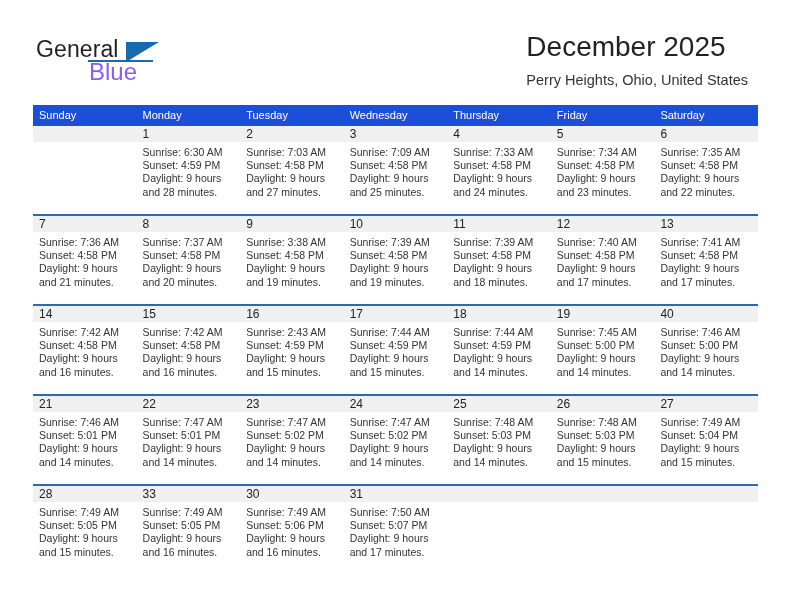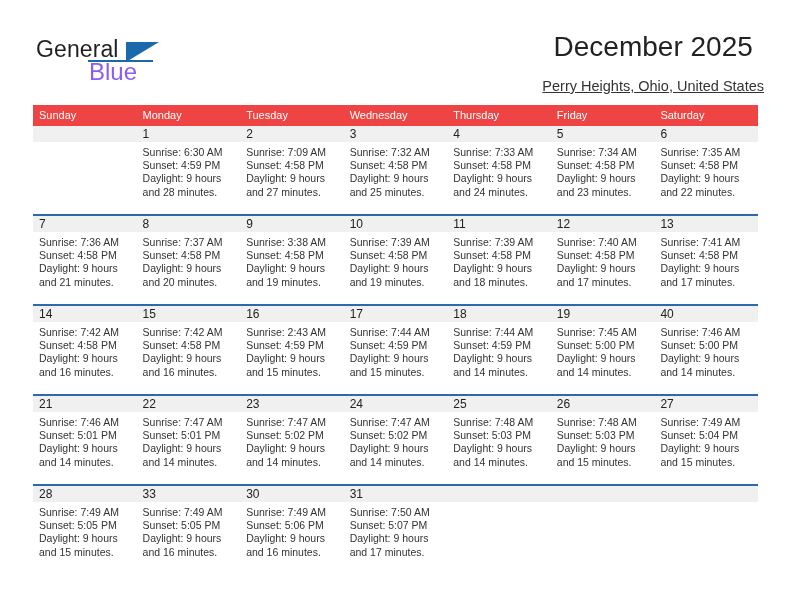--- a/index.html
+++ b/index.html
@@ -62,53 +62,52 @@
     position: absolute;
     left: 52px;
     top: 24px;
     width: 65px;
     height: 2px;
     background: #1a69ad;
   }
 
   .title-block {
     position: absolute;
-    right: 28px;
+    right: 44px;
     top: 30px;
-    text-align: center;
+    text-align: left;
   }
   .cal-title {
     font-size: 28px;
     font-weight: normal;
     color: #222222;
     line-height: 34px;
     white-space: nowrap;
   }
   .cal-subtitle {
-    margin-top: 13px;
+    margin-top: 7px;
     font-size: 14.5px;
     color: #333333;
     line-height: 18px;
     white-space: nowrap;
-    text-decoration: underline;
   }
 
   
   .calendar {
     position: absolute;
     left: 33px;
     top: 105px;
     width: 725px;
     border-collapse: collapse;
     table-layout: fixed;
   }
   .calendar col { width: 103.57px; }
 
   .calendar thead th {
-    background: #ef4444;
+    background: #1d4ed8;
     color: #ffffff;
     font-size: 11px;
     font-weight: normal;
     text-align: left;
     padding: 5px 0 5px 6px;
     height: 9px;
     line-height: 11px;
   }
 
   .week-row > td {
@@ -205,32 +204,32 @@
             <div>Sunset: 4:59 PM</div>
             <div>Daylight: 9 hours</div>
             <div>and 28 minutes.</div>
           </div>
         </div>
       </td>
       <td>
         <div class="day-cell">
           <div class="day-number">2</div>
           <div class="day-details">
+            <div>Sunrise: 7:03 AM</div>
+            <div>Sunset: 4:58 PM</div>
+            <div>Daylight: 9 hours</div>
+            <div>and 27 minutes.</div>
+          </div>
+        </div>
+      </td>
+      <td>
+        <div class="day-cell">
+          <div class="day-number">3</div>
+          <div class="day-details">
             <div>Sunrise: 7:09 AM</div>
-            <div>Sunset: 4:58 PM</div>
-            <div>Daylight: 9 hours</div>
-            <div>and 27 minutes.</div>
-          </div>
-        </div>
-      </td>
-      <td>
-        <div class="day-cell">
-          <div class="day-number">3</div>
-          <div class="day-details">
-            <div>Sunrise: 7:32 AM</div>
             <div>Sunset: 4:58 PM</div>
             <div>Daylight: 9 hours</div>
             <div>and 25 minutes.</div>
           </div>
         </div>
       </td>
       <td>
         <div class="day-cell">
           <div class="day-number">4</div>
           <div class="day-details">

